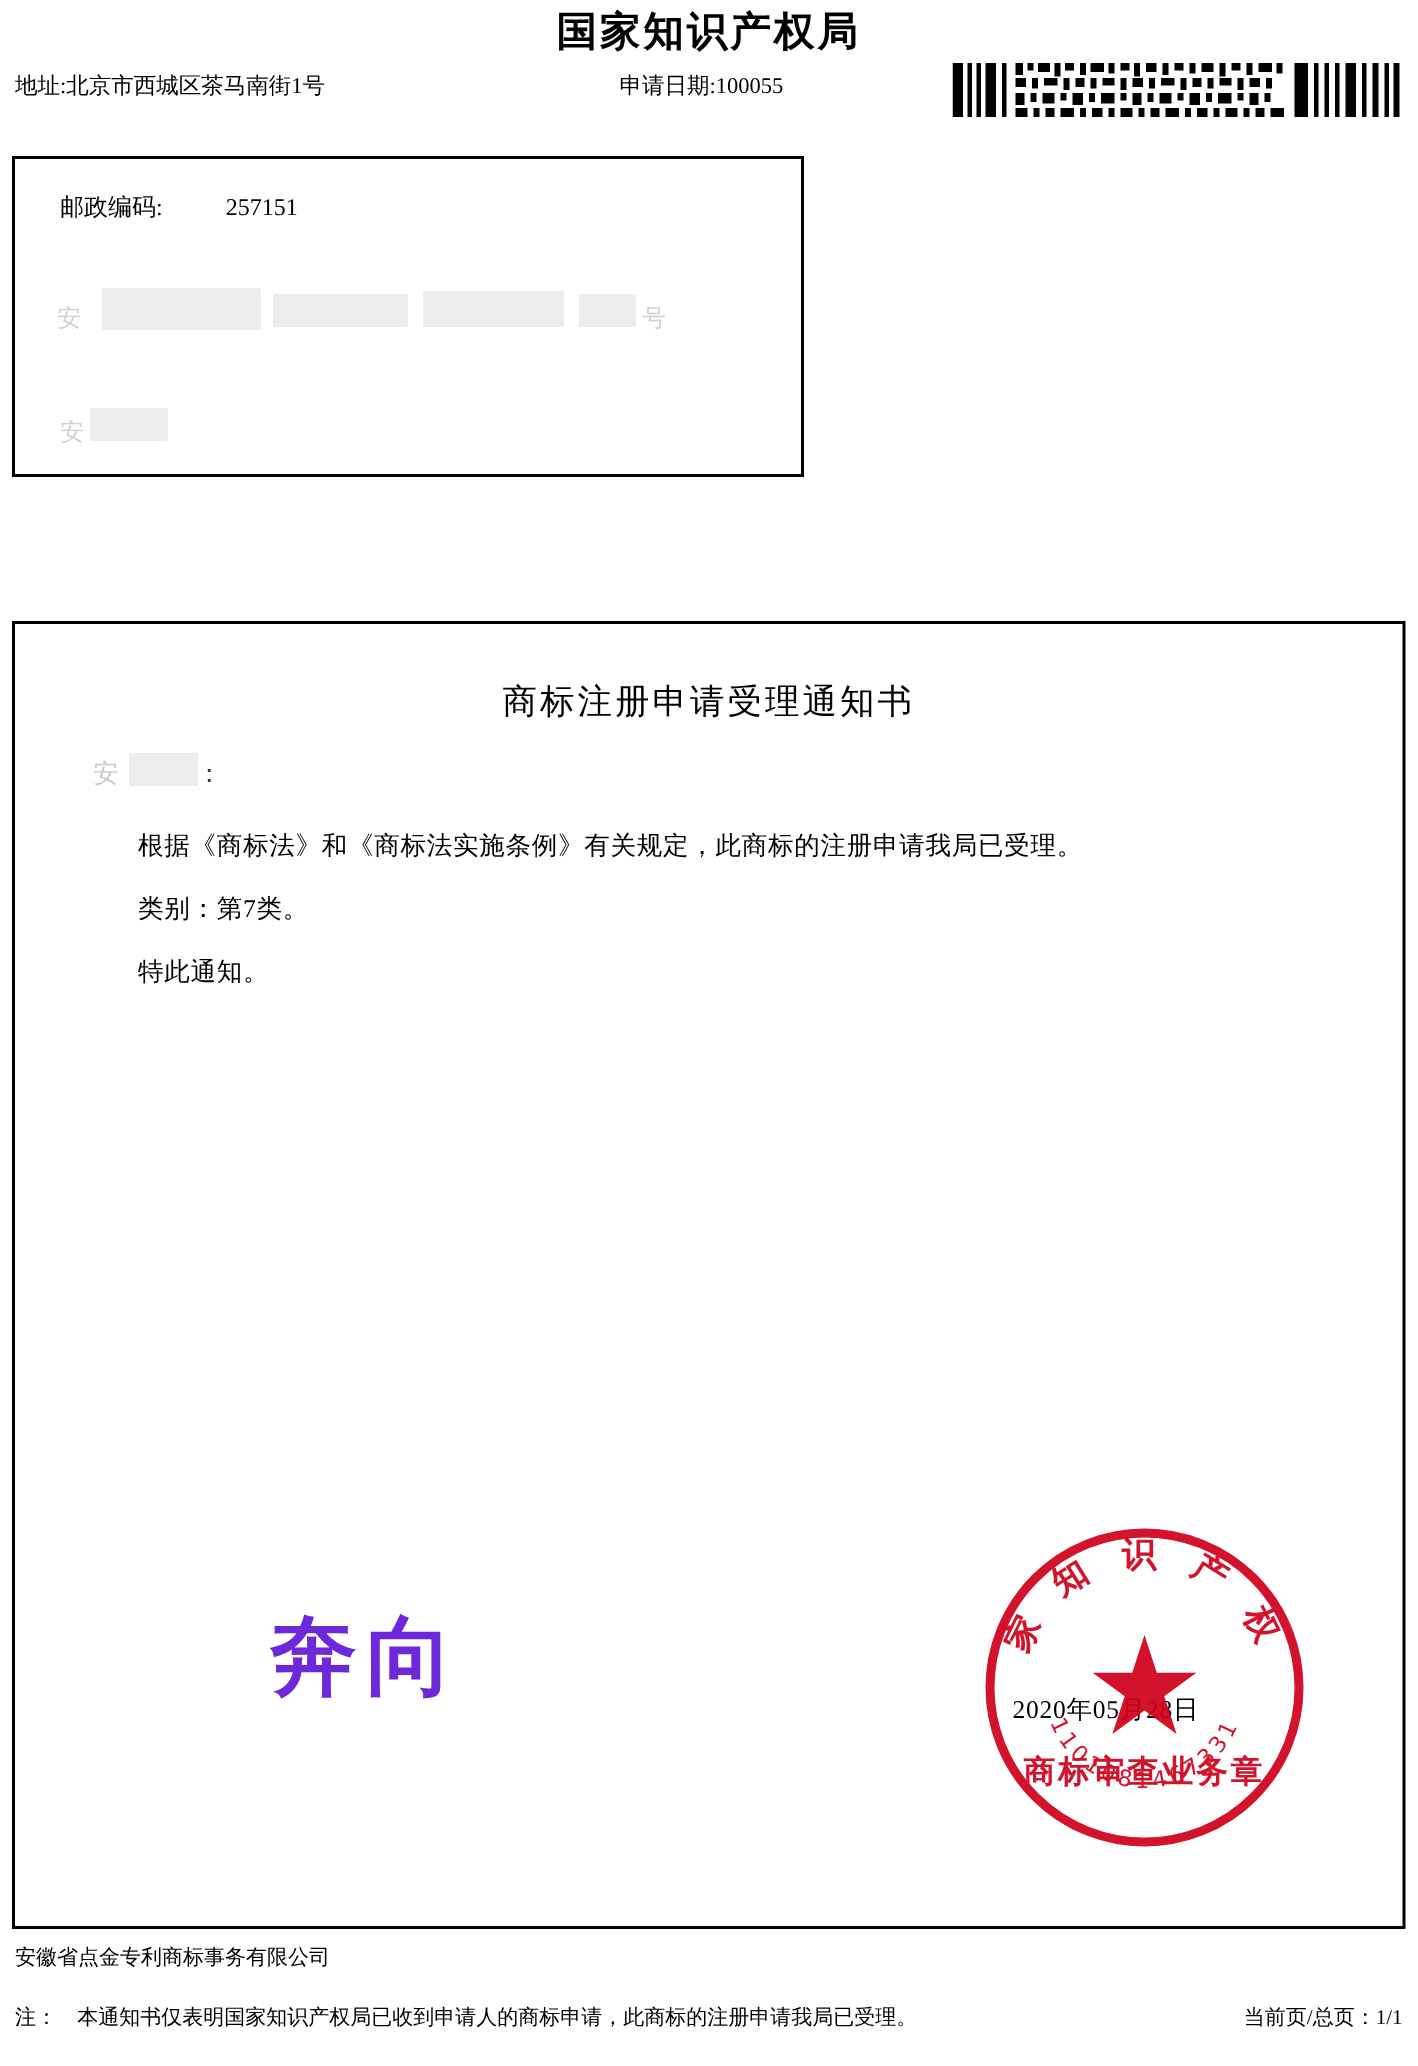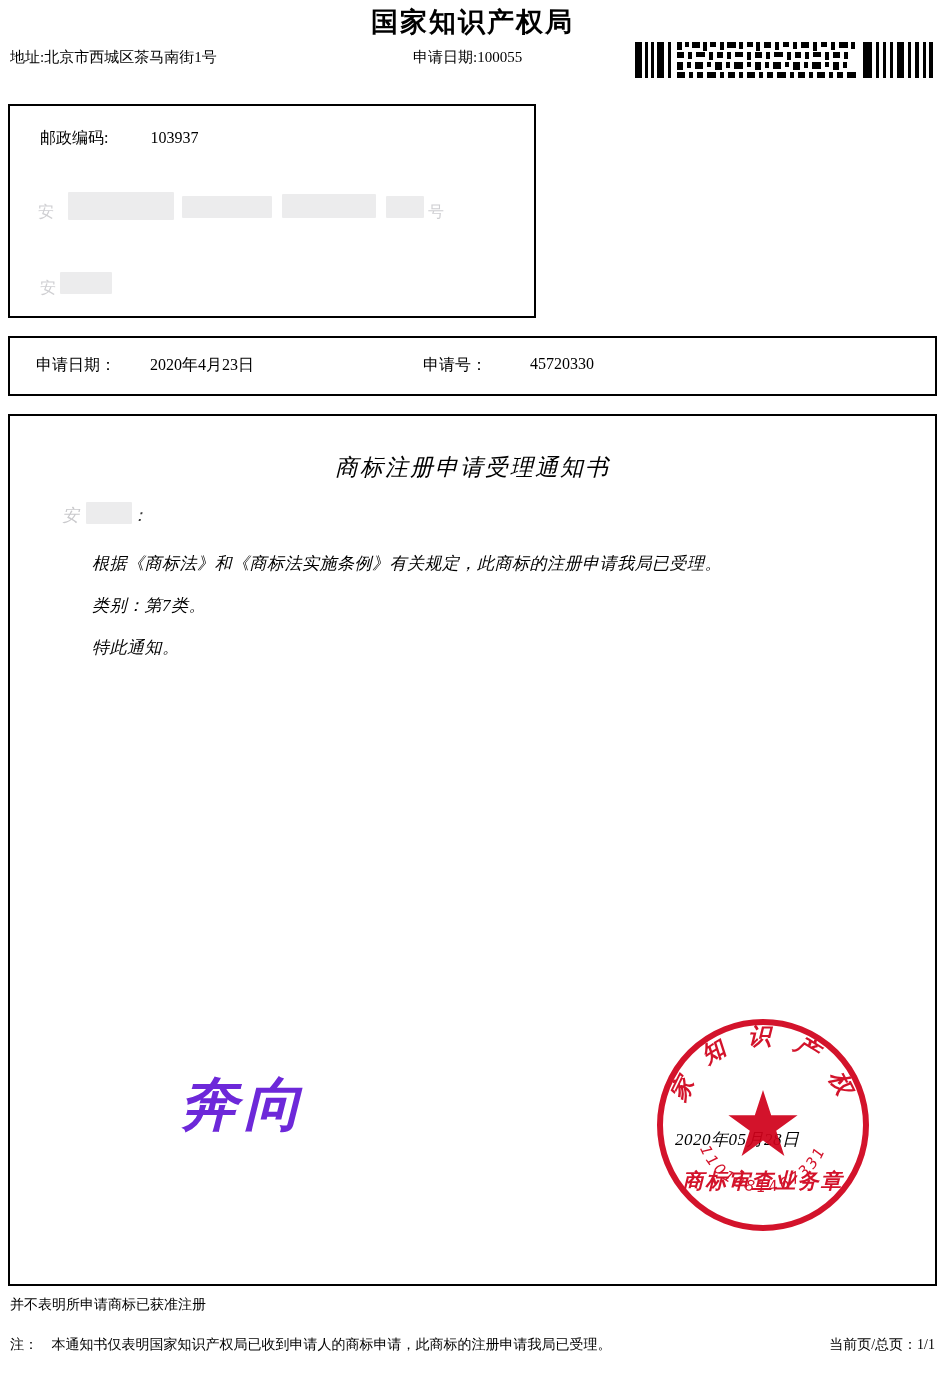--- a/index.html
+++ b/index.html
@@ -77,21 +77,20 @@
     left: 8px;
     top: 336px;
     width: 929px;
     height: 60px;
   }
   #main-box {
     left: 8px;
     top: 414px;
     width: 929px;
     height: 872px;
-    font-style: italic;
   }
 
   .zip-line {
     position: absolute;
     left: 30px;
     top: 22px;
     font-size: 16px;
   }
   .zip-value {
     display: inline-block;
@@ -338,41 +337,35 @@
         <rect x="280" y="2" width="4" height="36" fill="#000"></rect>
         <rect x="288" y="2" width="3" height="36" fill="#000"></rect>
         <rect x="294" y="2" width="4" height="36" fill="#000"></rect>
       </svg>
     </span>
   </div>
 
   <div class="box" id="addressee-box">
     <div class="zip-line">
       <span>邮政编码:</span>
-      <span class="zip-value">103937</span>
+      <span class="zip-value">257151</span>
     </div>
 
     <div class="faint" style="left:28px; top:96px;">安</div>
     <div class="redacted" style="left:58px; top:86px; width:106px; height:28px;"></div>
     <div class="redacted" style="left:172px; top:90px; width:90px; height:22px;"></div>
     <div class="redacted" style="left:272px; top:88px; width:94px; height:24px;"></div>
     <div class="redacted" style="left:376px; top:90px; width:38px; height:22px;"></div>
     <div class="faint" style="left:418px; top:96px;">号</div>
 
     <div class="faint" style="left:30px; top:172px;">安</div>
     <div class="redacted" style="left:50px; top:166px; width:52px; height:22px;"></div>
   </div>
 
 
-  <div class="box" id="appinfo-box">
-    <span class="appinfo-date-label">申请日期：</span>
-    <span class="appinfo-date-value">2020年4月23日</span>
-    <span class="appinfo-no-label">申请号：</span>
-    <span class="appinfo-no-value">45720330</span>
-  </div>
 
   <div class="box" id="main-box">
     <div class="main-title">商标注册申请受理通知书</div>
 
     <div class="salutation">
       <span>安&nbsp;&nbsp;&nbsp;&nbsp;司</span><span class="salutation-colon">：</span>
     </div>
     <div class="redacted" style="left:76px; top:86px; width:46px; height:22px;"></div>
 
     <div class="body-line" id="body-line-1">根据《商标法》和《商标法实施条例》有关规定，此商标的注册申请我局已受理。</div>
@@ -395,20 +388,20 @@
         </text>
         <polygon fill="#d0021b" points="109,74 117.2,99.2 143.6,99.2 122.2,114.8 130.4,140 109,124.4 87.6,140 95.8,114.8 74.4,99.2 100.8,99.2"></polygon>
         <text x="109" y="172" text-anchor="middle" font-family="'DejaVu Sans','Liberation Sans',sans-serif" font-size="21" font-weight="bold" fill="#d0021b" letter-spacing="2">商标审查业务章</text>
         <text font-family="'DejaVu Sans','Liberation Sans',sans-serif" font-size="15" fill="#d0021b" letter-spacing="3">
           <textPath href="#arcBottom" startOffset="50%" text-anchor="middle">1101081467331</textPath>
         </text>
       </svg>
     </div>
   </div>
 
-  <div class="footer-company">并不表明所申请商标已获准注册</div>
+  <div class="footer-company">安徽省点金专利商标事务有限公司</div>
   <div class="footer-note">
     <span class="note-label">注：</span>
     <span>本通知书仅表明国家知识产权局已收到申请人的商标申请，此商标的注册申请我局已受理。</span>
   </div>
   <div class="footer-page">当前页/总页：1/1</div>
 
 </div>
 
 </body></html>

